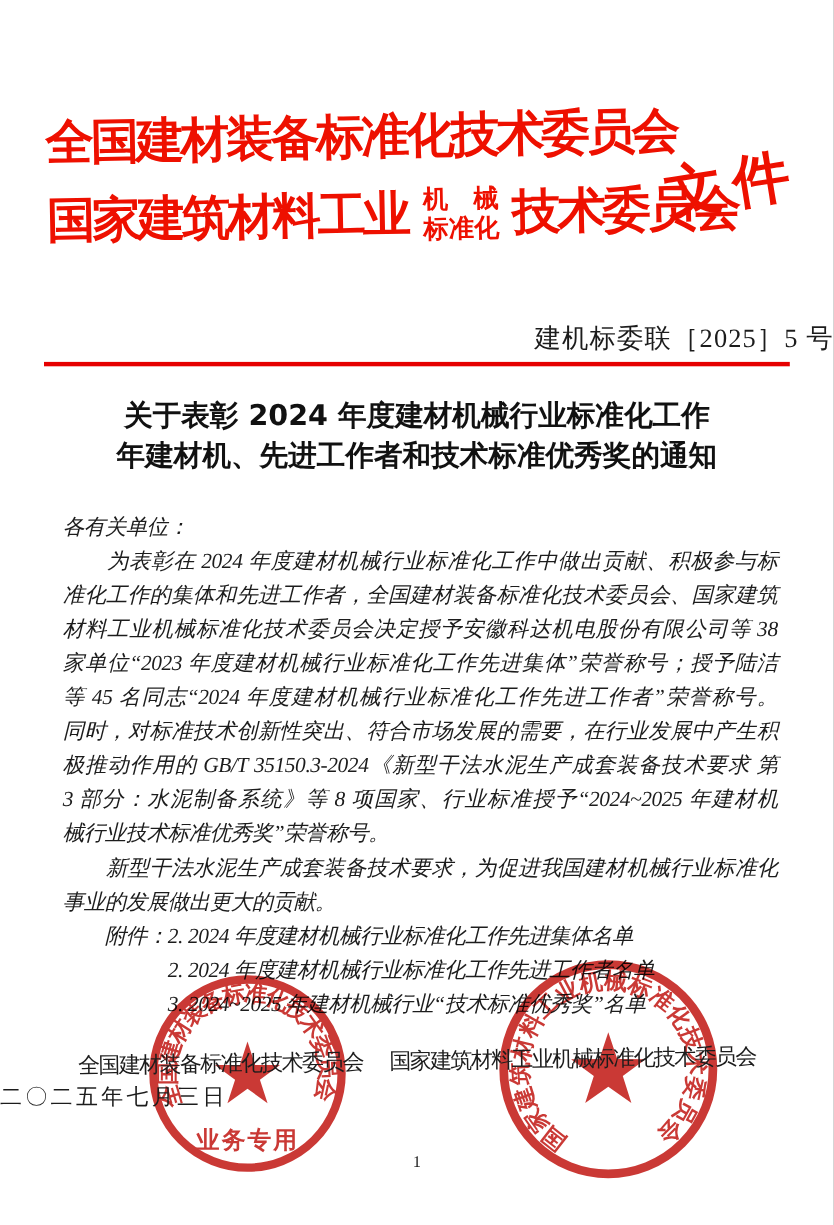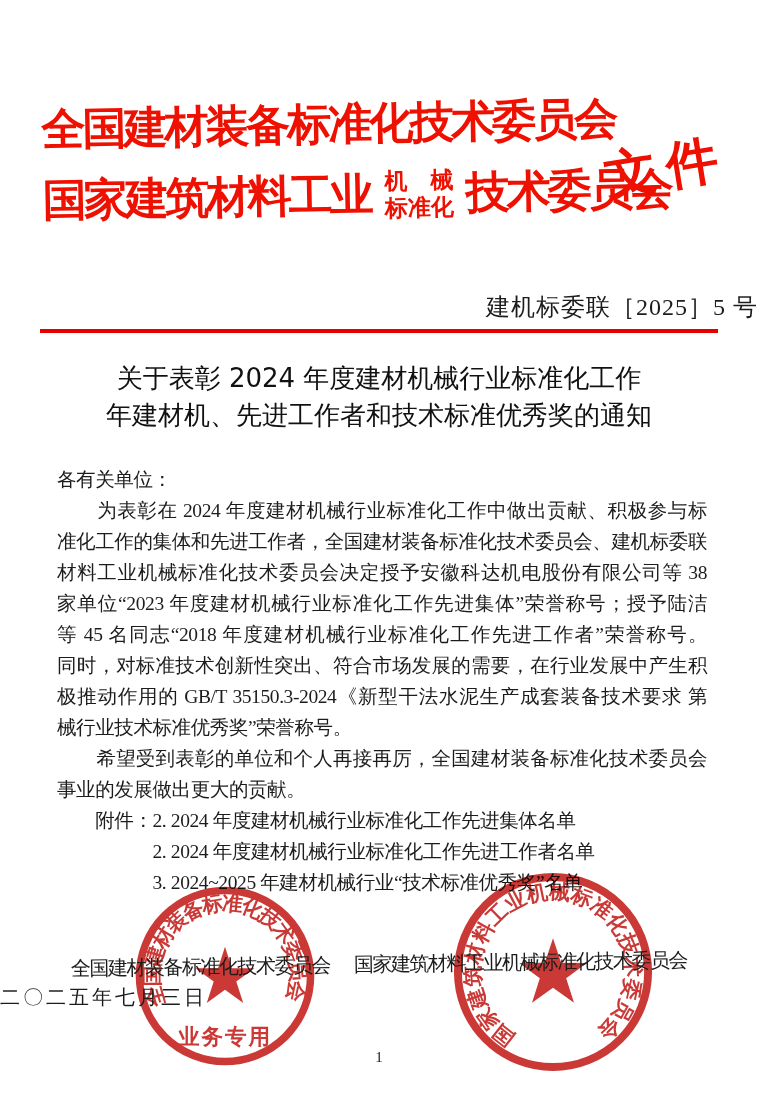--- a/index.html
+++ b/index.html
@@ -14,25 +14,25 @@
   .h-stack{margin:0 12px 0 14px;font-weight:bold;text-align:center;}
   .h-stack div{font-size:23px;line-height:27px;white-space:nowrap;}
   .doc-type{position:absolute;right:-4px;top:44px;font-size:52px;font-weight:bold;
             letter-spacing:10px;transform:rotate(-8deg);white-space:nowrap;}
 
   .doc-number{position:absolute;top:291px;left:0;width:100%;text-align:right;
               font-size:24px;letter-spacing:1px;}
   .red-line{position:absolute;top:329px;left:40px;width:678px;height:4px;background:#e60000;}
 
   .title{position:absolute;top:360px;left:0;width:100%;text-align:center;
-         font-family:"DejaVu Sans","Liberation Sans",sans-serif;font-weight:normal;
+         font-family:"DejaVu Sans","Liberation Sans",sans-serif;font-weight:bold;
          font-size:26px;line-height:37px;color:#111;}
 
   .body-block{position:absolute;top:464px;left:57px;width:650px;
-              font-size:19.5px;line-height:31px;letter-spacing:-0.4px;}
+              font-size:19.5px;line-height:31px;letter-spacing:-0.4px;font-style:italic;}
   .body-line{text-align:justify;}
   .body-line.full{text-align-last:justify;}
 
   .sign-row{position:absolute;top:951px;left:0;width:100%;display:flex;justify-content:center;
             gap:24px;font-size:20px;letter-spacing:-1.5px;white-space:nowrap;transform:rotate(-0.8deg);}
   .date-row{position:absolute;top:984px;left:0;width:100%;text-align:left;
             font-size:20px;letter-spacing:3px;}
   .page-number{position:absolute;top:1049px;left:0;width:100%;text-align:center;font-size:15px;}
 
   .seal{position:absolute;mix-blend-mode:multiply;opacity:0.9;}
@@ -64,28 +64,29 @@
   <div class="red-line"></div>
 
   <div class="title">
     <div>关于表彰 2024 年度建材机械行业标准化工作</div>
     <div>年建材机、先进工作者和技术标准优秀奖的通知</div>
   </div>
 
   <div class="body-block">
       <div class="body-line">各有关单位：</div>
       <div class="body-line full">　　为表彰在 2024 年度建材机械行业标准化工作中做出贡献、积极参与标</div>
-      <div class="body-line full">准化工作的集体和先进工作者，全国建材装备标准化技术委员会、建机标委联</div>
+      <div class="body-line full">准化工作的集体和先进工作者，全国建材装备标准化技术委员会、国家建筑</div>
       <div class="body-line full">材料工业机械标准化技术委员会决定授予安徽科达机电股份有限公司等 38</div>
       <div class="body-line full">家单位“2023 年度建材机械行业标准化工作先进集体”荣誉称号；授予陆洁</div>
-      <div class="body-line full">等 45 名同志“2018 年度建材机械行业标准化工作先进工作者”荣誉称号。</div>
+      <div class="body-line full">等 45 名同志“2024 年度建材机械行业标准化工作先进工作者”荣誉称号。</div>
       <div class="body-line full">同时，对标准技术创新性突出、符合市场发展的需要，在行业发展中产生积</div>
       <div class="body-line full">极推动作用的 GB/T 35150.3-2024《新型干法水泥生产成套装备技术要求 第</div>
+      <div class="body-line full">3 部分：水泥制备系统》等 8 项国家、行业标准授予“2024~2025 年建材机</div>
       <div class="body-line">械行业技术标准优秀奖”荣誉称号。</div>
-      <div class="body-line full">　　希望受到表彰的单位和个人再接再厉，全国建材装备标准化技术委员会</div>
+      <div class="body-line full">　　新型干法水泥生产成套装备技术要求，为促进我国建材机械行业标准化</div>
       <div class="body-line">事业的发展做出更大的贡献。</div>
       <div class="body-line">　　附件：2. 2024 年度建材机械行业标准化工作先进集体名单</div>
       <div class="body-line">　　　　　2. 2024 年度建材机械行业标准化工作先进工作者名单</div>
       <div class="body-line">　　　　　3. 2024~2025 年建材机械行业“技术标准优秀奖”名单</div>
     </div>
 
   <div class="seal seal-left">
     <svg viewBox="0 0 200 200">
       <circle cx="100" cy="100" r="91" fill="none" stroke="#c4231f" stroke-width="8"></circle>
       <path id="arcL" d="M 36.6,129.6 A 70,70 0 1 1 163.4,129.6" fill="none"></path>

